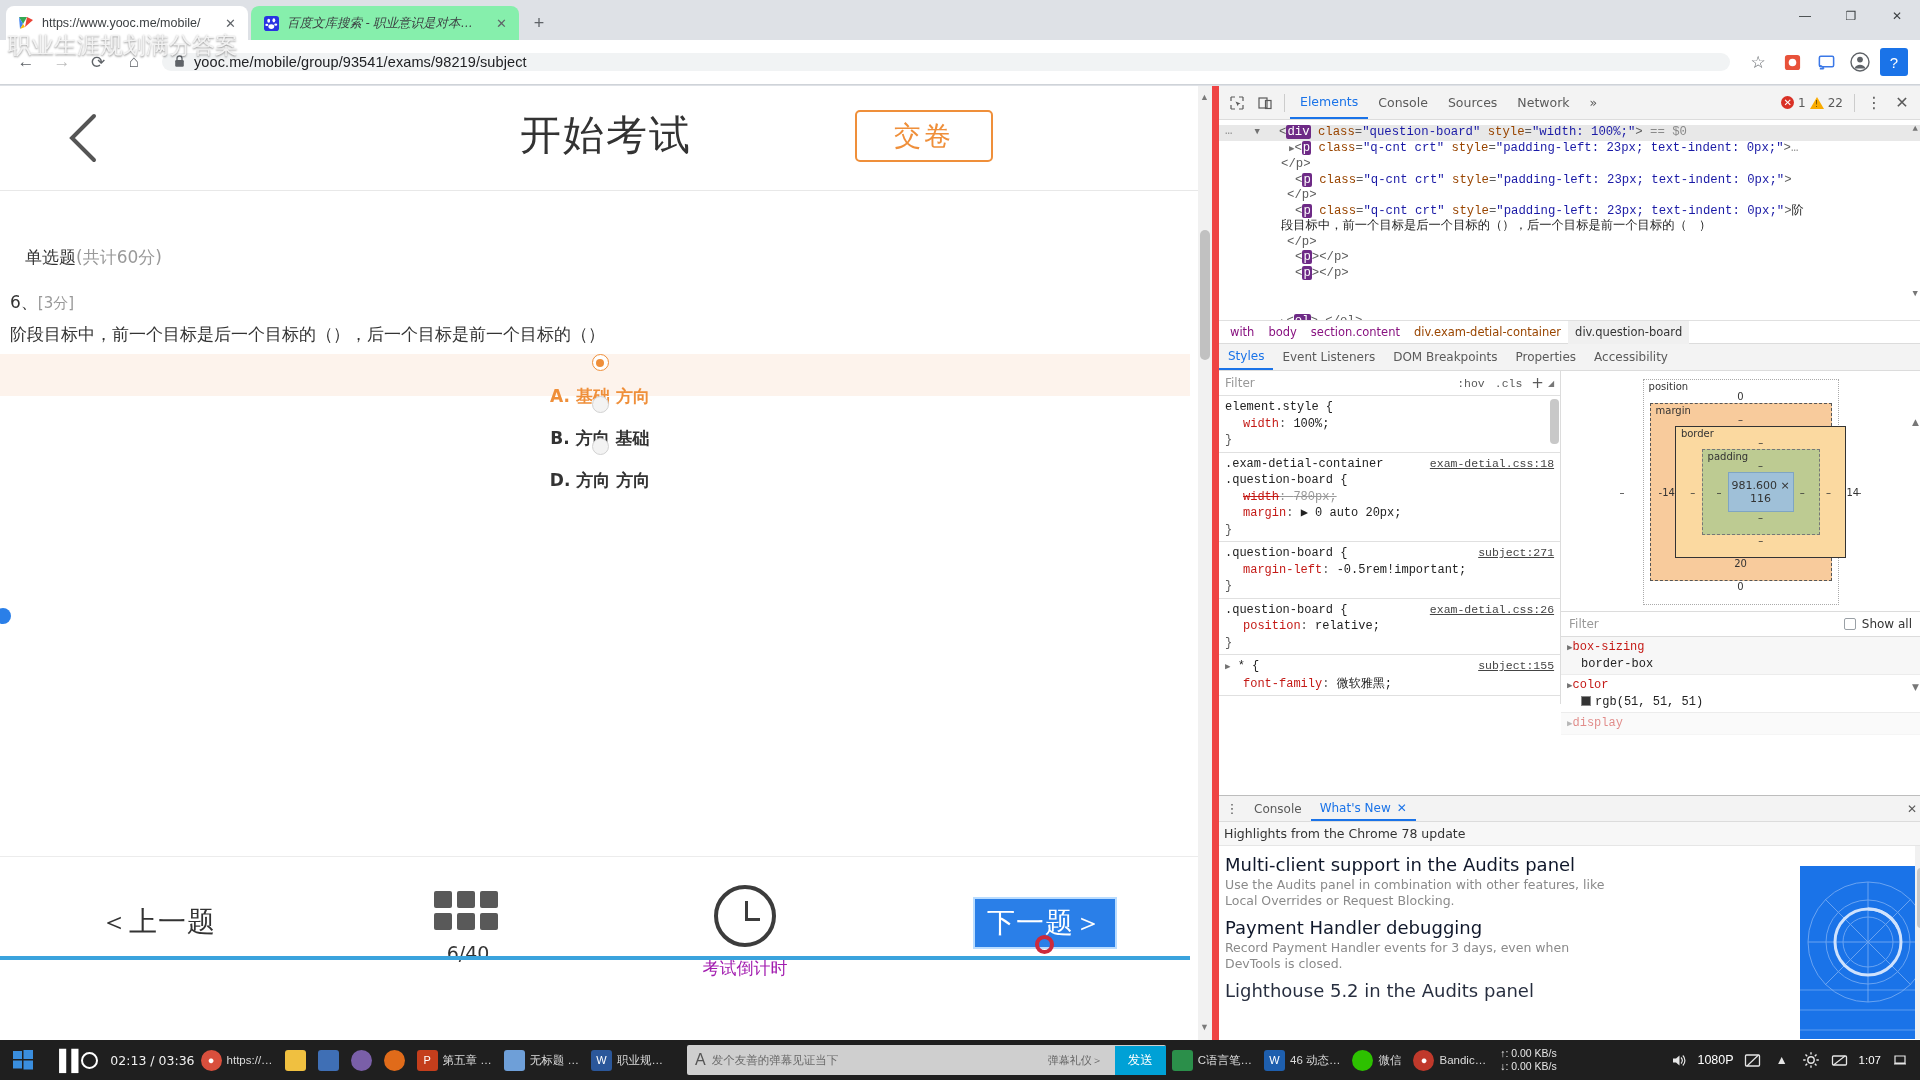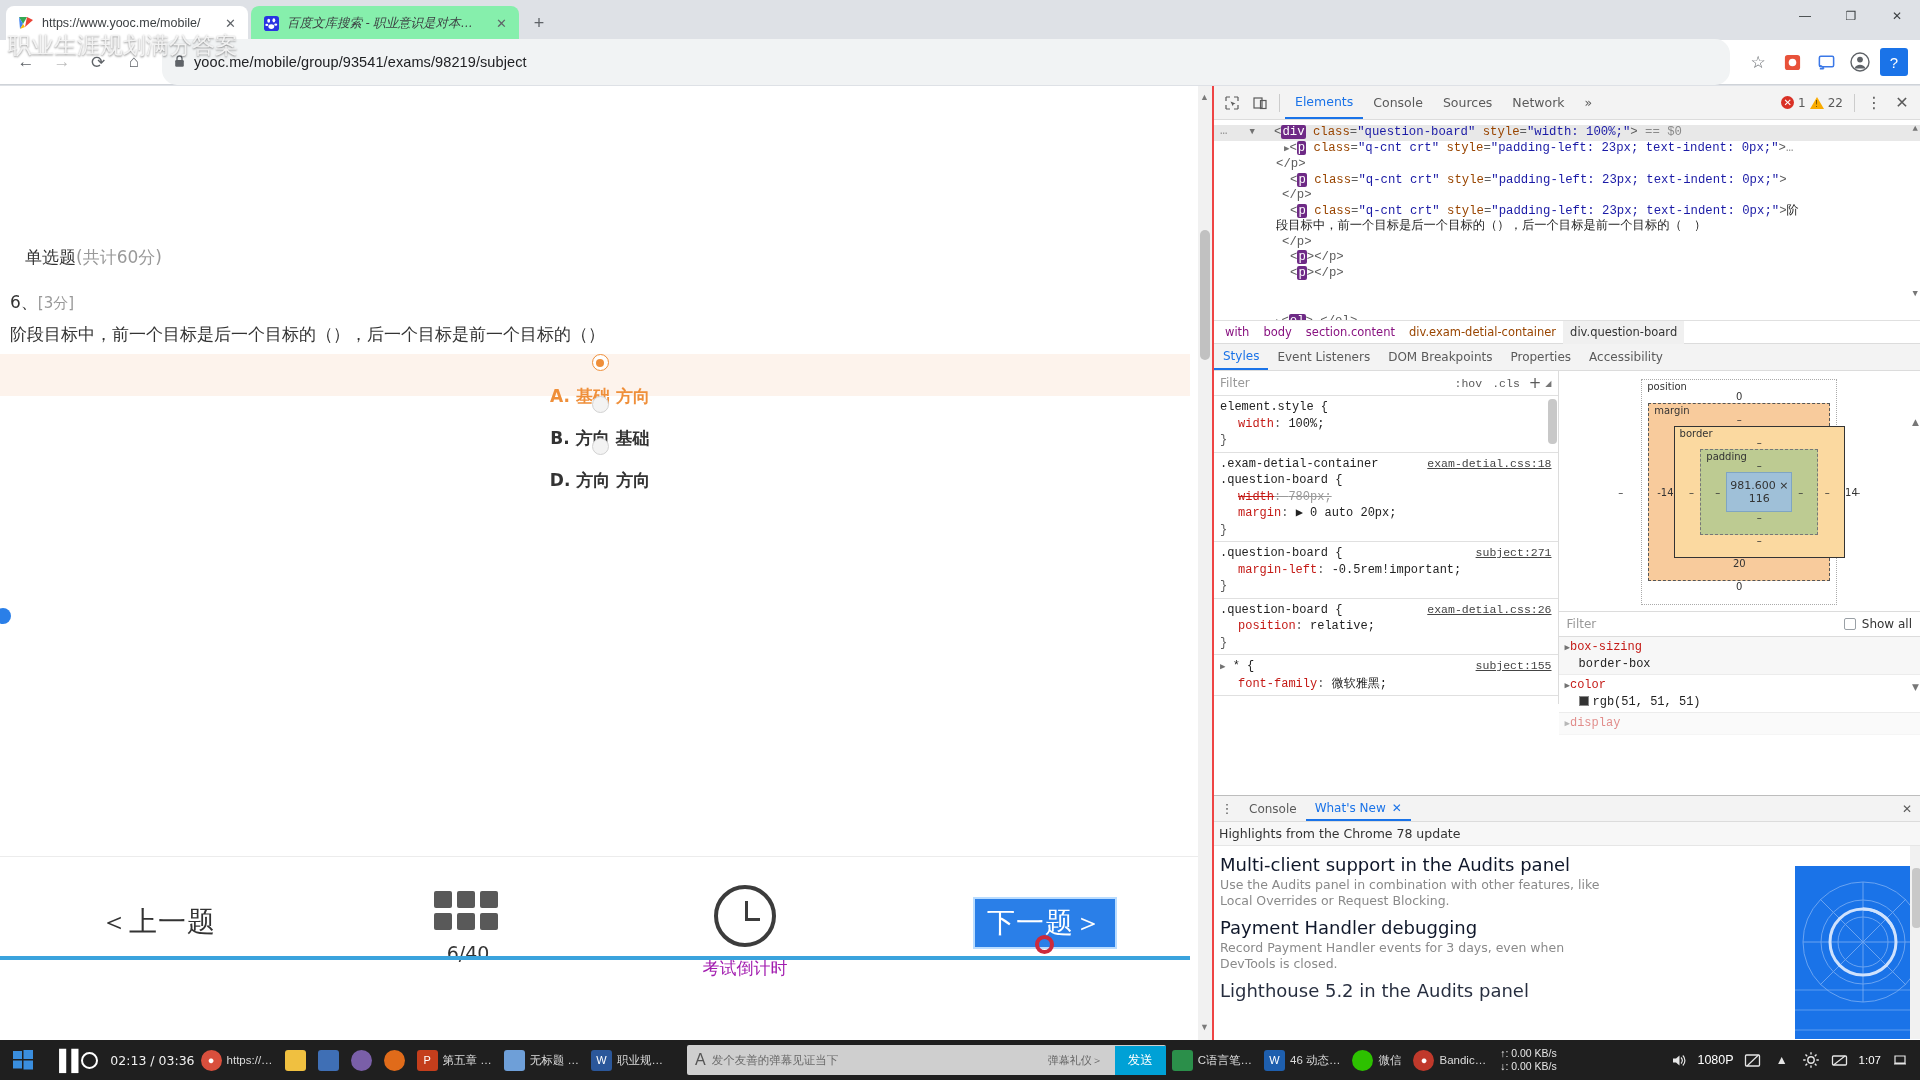--- a/index.html
+++ b/index.html
@@ -24,21 +24,21 @@
   .tab-close { font-size:13px; color:#5f6368; padding:0 2px; cursor:default; }
   .newtab { width:28px; height:28px; margin-left:6px; margin-bottom:3px; display:flex;
             align-items:center; justify-content:center; font-size:18px; color:#5f6368; border-radius:50%; }
   .wincontrols { position:absolute; right:0; top:0; height:32px; display:flex; }
   .wc { width:46px; height:32px; display:flex; align-items:center; justify-content:center; color:#3c4043; font-size:12px; }
 
   .toolbar { position:absolute; left:0; top:40px; width:1920px; height:45px; background:#fff;
              display:flex; align-items:center; padding:0 10px; gap:4px; border-bottom:1px solid #cfd3d8; }
   .tb-btn { width:32px; height:32px; border-radius:50%; display:flex; align-items:center; justify-content:center;
             color:#5f6368; font-size:17px; }
-  .omnibox { flex:1 1 auto; height:46px; background:#f1f3f4; border-radius:15px; display:flex; align-items:center;
+  .omnibox { flex:1 1 auto; height:18px; background:#f1f3f4; border-radius:15px; display:flex; align-items:center;
              padding:0 12px; gap:9px; margin:0 8px; }
   .omni-text { font-size:14.5px; color:#202124; letter-spacing:.1px; }
   .lock { font-size:11px; color:#5f6368; }
   .tb-right { display:flex; align-items:center; gap:2px; }
 
   .watermark { position:absolute; left:8px; top:30px; font-size:23px; color:#f2f2f2;
                text-shadow:0 1px 2px rgba(0,0,0,.45); font-family:"DejaVu Sans", sans-serif; z-index:40; pointer-events:none;}
 
   
   .viewport { position:absolute; left:0; top:86px; width:1212px; height:954px; background:#fff; overflow:hidden; }
@@ -95,21 +95,21 @@
   .blue-rule { position:absolute; left:0; bottom:38px; width:1190px; height:4px; background:#3aa3dd; }
 
   
   .vp-scroll { position:absolute; left:1198px; top:86px; width:14px; height:954px; background:#f1f1f1; }
   .vp-thumb  { position:absolute; left:1200px; top:230px; width:10px; height:130px; background:#c1c1c1; border-radius:5px; }
   .vp-arrow-t{ position:absolute; left:1200px; top:92px; color:#7a7a7a; font-size:9px; }
   .vp-arrow-b{ position:absolute; left:1200px; top:1022px; color:#7a7a7a; font-size:9px; }
 
   
   .devtools { position:absolute; left:1212px; top:86px; width:708px; height:954px; background:#fff;
-              border-left:2px solid #ef4444; font-family:"DejaVu Sans", sans-serif; }
+              border-left:7px solid #ef4444; font-family:"DejaVu Sans", sans-serif; }
   .dt-topbar { height:34px; display:flex; align-items:center; border-bottom:1px solid #dcdcdc; background:#f3f3f3; padding:0 4px;}
   .dt-iconbtn { width:28px; height:26px; display:flex; align-items:center; justify-content:center; color:#5a5a5a; }
   .dt-sep { width:1px; height:18px; background:#ccc; margin:0 5px; }
   .dt-tab { padding:0 10px; height:33px; display:flex; align-items:center; font-size:12.5px; color:#5a5a5a; }
   .dt-tab.active { color:#1a73e8; border-bottom:2px solid #1a73e8; }
   .dt-spacer { flex:1 1 auto; }
   .dt-errs { display:flex; align-items:center; gap:4px; font-size:12px; color:#5a5a5a; padding-right:6px;}
   .badge-e { width:13px; height:13px; border-radius:50%; background:#d93025; color:#fff; font-size:10px;
              display:flex; align-items:center; justify-content:center; }
   .badge-w { width:0; height:0; border-left:7px solid transparent; border-right:7px solid transparent;
@@ -296,20 +296,29 @@
       </div>
     </div>
 
     <div style="position:absolute; right:12px; top:48px; width:28px; height:28px; background:#1a73e8; color:#fff;
                 border-radius:3px; display:flex; align-items:center; justify-content:center; font-size:15px;">?</div>
 
     <div class="watermark">职业生涯规划满分答案</div>
 
     <div class="viewport">
 
+      <div class="page-header">
+        <div class="back-arrow">
+          <svg viewBox="0 0 42 52">
+              <path d="M32 4 L10 26 L32 48" fill="none" stroke="#555" stroke-width="4" stroke-linecap="round"></path>
+            </svg>
+        </div>
+        <div class="page-title">开始考试</div>
+        <div class="submit-btn">交卷</div>
+      </div>
 
       <div class="sec-label">
         <span>单选题</span><span class="dim">(共计60分)</span>
       </div>
 
       <div class="q-num">
         <span>6、</span><span class="pts">[3分]</span>
       </div>
       <div class="q-text">阶段目标中，前一个目标是后一个目标的（），后一个目标是前一个目标的（）</div>
 

